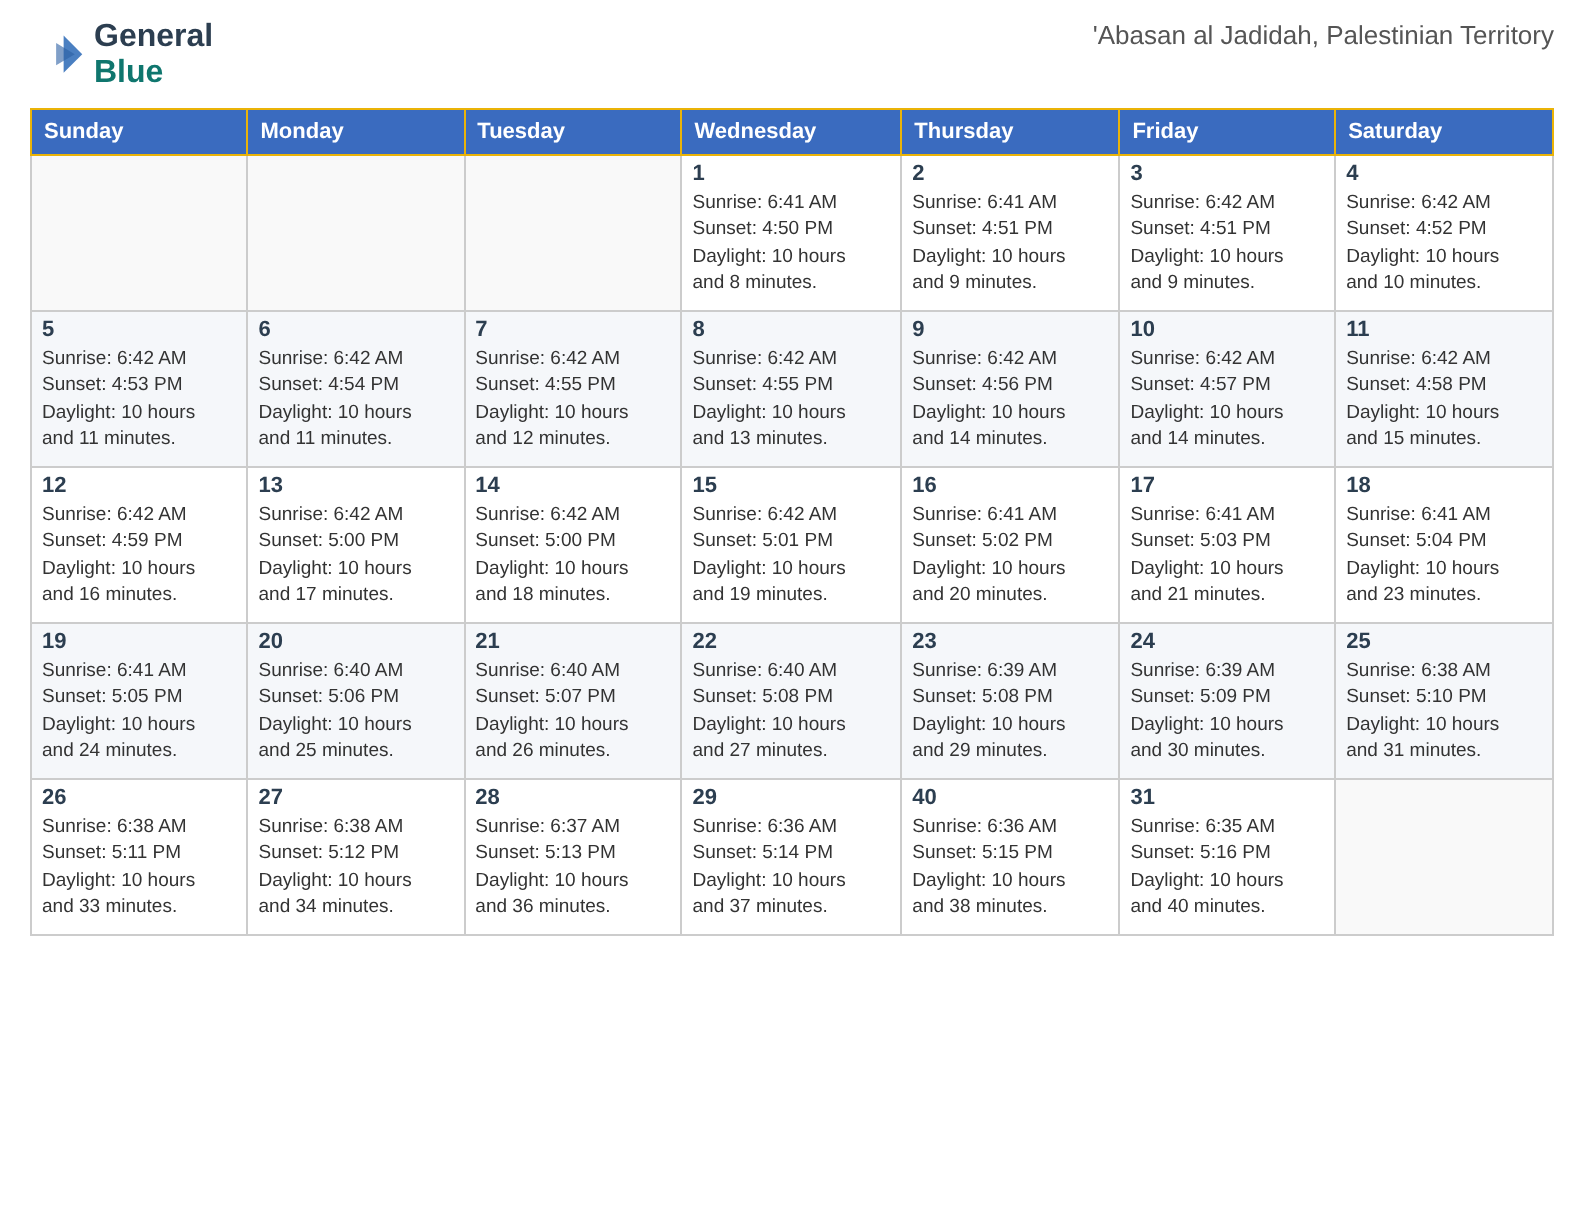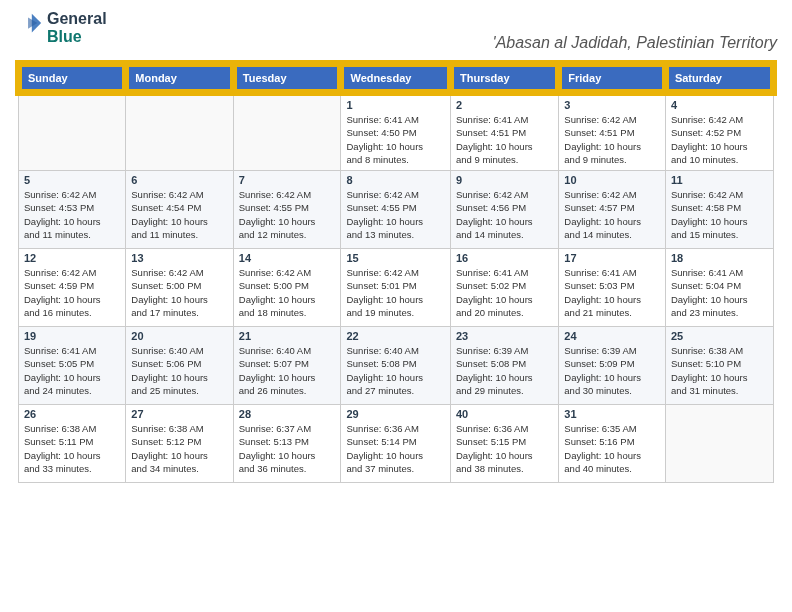--- a/index.html
+++ b/index.html
@@ -15,53 +15,52 @@
       padding: 10px 15px 10px 15px;
     }
     .header {
       display: flex;
       justify-content: space-between;
       align-items: flex-start;
       margin-bottom: 8px;
     }
     .logo {
       display: flex;
+      align-items: center;
       gap: 4px;
     }
     .logo-icon {
       width: 28px;
       height: 28px;
     }
     .title-section {
       text-align: right;
     }
     .month-title {
       font-size: 32px;
       font-weight: bold;
       color: #2c3e50;
     }
     .location {
-      font-size: 16px;
+      font-size: 13px;
       color: #555;
-      font-style: italic;
-      margin-top: 24px;
     }
     .calendar {
       width: 100%;
       border-collapse: collapse;
       font-size: 10px;
     }
     .calendar th {
       background-color: #3a6bbf;
       color: white;
       text-align: left;
       padding: 5px 6px;
       font-size: 11px;
       font-weight: bold;
-      border: 7px solid #eab308;
+      border: 1px solid #eab308;
     }
     .calendar td {
       border: 1px solid #ccc;
       vertical-align: top;
       padding: 3px 5px;
       width: 113px;
       height: 78px;
       background: #fff;
     }
     .calendar tr:nth-child(even) td {

